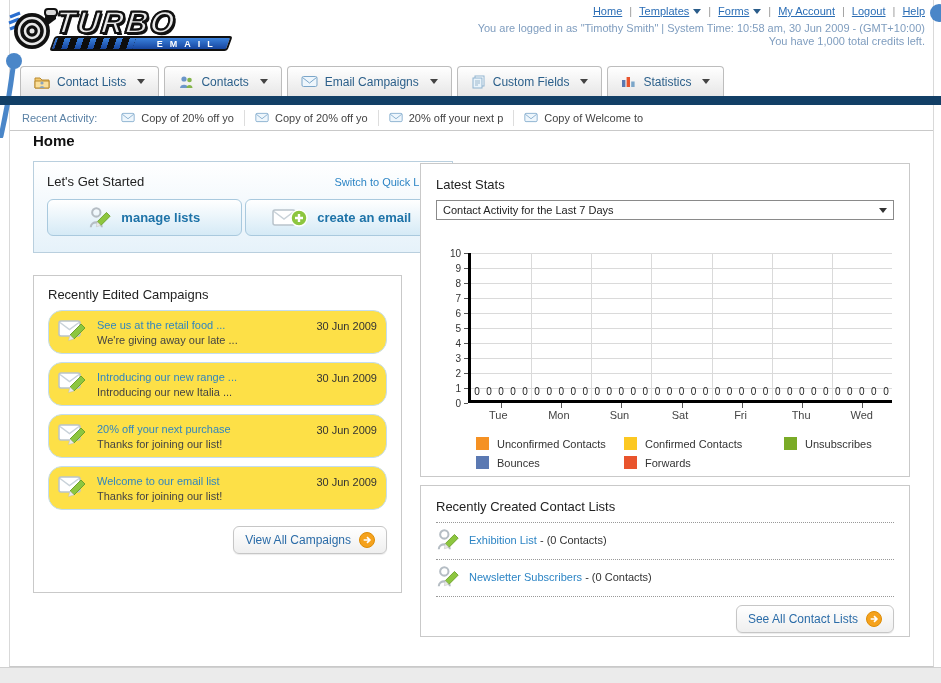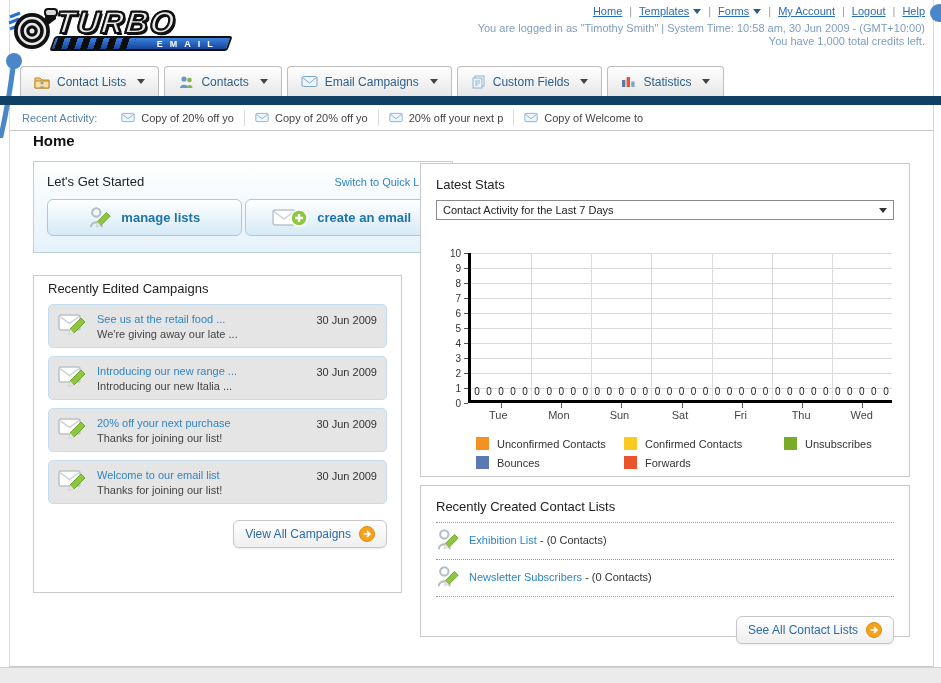--- a/index.html
+++ b/index.html
@@ -73,27 +73,27 @@
   .p-start-head { display:flex; justify-content:space-between; align-items:baseline; }
   .link { color:#2d85c5; cursor:pointer; }
   .switch-link { font-size:11px; }
   .start-btns { display:flex; gap:3px; margin-top:10px;justify-content:space-between; }
   .start-btn { flex:1; height:37px; border:1px solid #a9c9de; border-radius:6px;
     background:linear-gradient(#ffffff,#d5eaf6); display:flex; align-items:center;
     justify-content:center; gap:9px; font-size:13px; font-weight:bold; color:#1e73a8;
     cursor:pointer; }
 
   
-  .p-campaigns { left:33px; top:275px; width:369px; height:318px; padding:5px 14px; }
+  .p-campaigns { left:33px; top:275px; width:369px; height:318px; padding:11px 14px; }
   .show-bar { margin-top:10px; background:#d9ecf9; padding:4px 6px; font-size:11px;
     display:flex; align-items:center; gap:13px; }
   .show-label { color:#555; }
   .filter { color:#2d85c5; cursor:pointer; }
   .filter.active { background:#fff; color:#33627f; padding:2px 7px; border-radius:2px; }
-  .camp-row { margin-top:8px; border:1px solid #c3ddf0; border-radius:5px; background:#e5e5e5;
+  .camp-row { margin-top:8px; border:1px solid #c3ddf0; border-radius:14px; background:#fde047;
     padding:5px 9px; display:flex; gap:9px; min-height:42px; cursor:pointer; }
   .camp-texts { flex:1; font-size:11px; line-height:15px; padding-top:2px; }
   .camp-title { color:#3186c0; cursor:pointer; }
   .camp-sub { color:#444; }
   .camp-date { font-size:11px; color:#333; padding-top:4px; }
   .panel-footer { display:flex; justify-content:flex-end; margin-top:16px; }
   .pill-btn { display:flex; align-items:center; gap:8px; border:1px solid #c6c6c6;
     border-radius:6px; background:linear-gradient(#ffffff,#efefef); padding:5px 11px;
     font-size:12px; color:#2b6ca8; cursor:pointer; box-shadow:0 1px 1px rgba(0,0,0,.08); }
   .arrow-circle { width:16px; height:16px; border-radius:50%; background:#f5a21d;
@@ -120,21 +120,21 @@
   .legend { margin-top:14px; margin-left:40px; display:grid;
     grid-template-columns:148px 160px 1fr; row-gap:6px; }
   .legend-item { display:flex; align-items:center; gap:8px; font-size:11px; color:#333; }
   .legend-swatch { width:13px; height:13px; display:inline-block; }
 
   
   .p-lists { left:420px; top:485px; width:490px; height:152px; padding:13px 15px; }
   .dotted { border-top:1px dotted #999; margin-top:8px; }
   .list-item { display:flex; align-items:center; gap:9px; padding:5px 0; font-size:11px;
     color:#333; cursor:pointer; }
-  .lists-footer { display:flex; justify-content:flex-end; margin-top:19px; }
+  .lists-footer { display:flex; justify-content:flex-end; margin-top:8px; }
 </style>
 </head>
 <body>
 
 <div class="frame"></div>
 <div class="footer-strip"></div>
 
 <div class="logo">
   <svg width="52" height="52" viewBox="0 0 52 52">
     <path d="M4 14 L14 10 M3 20 L13 16 M4 26 L14 22" stroke="#2a6fd0" stroke-width="3" fill="none"></path>

